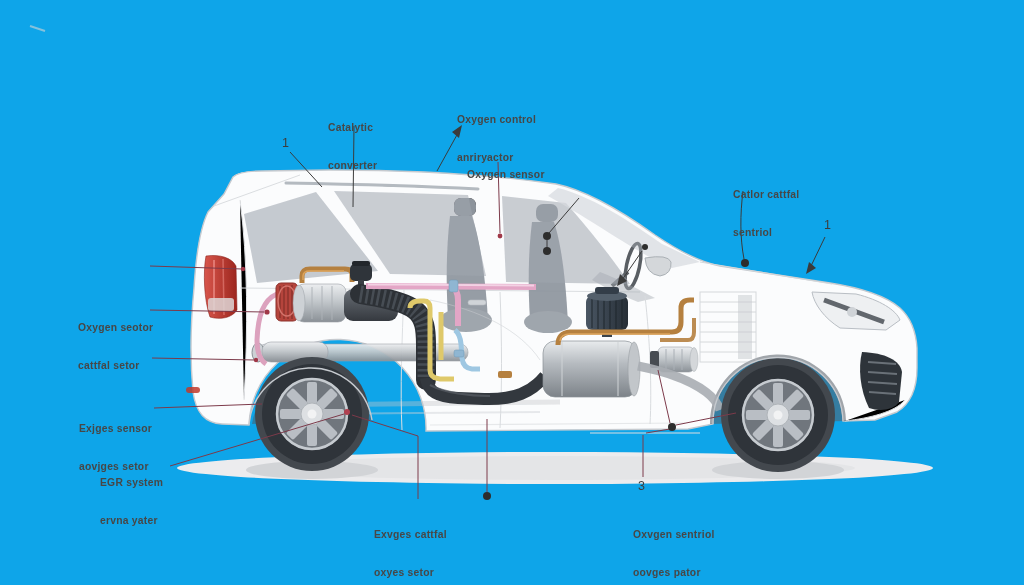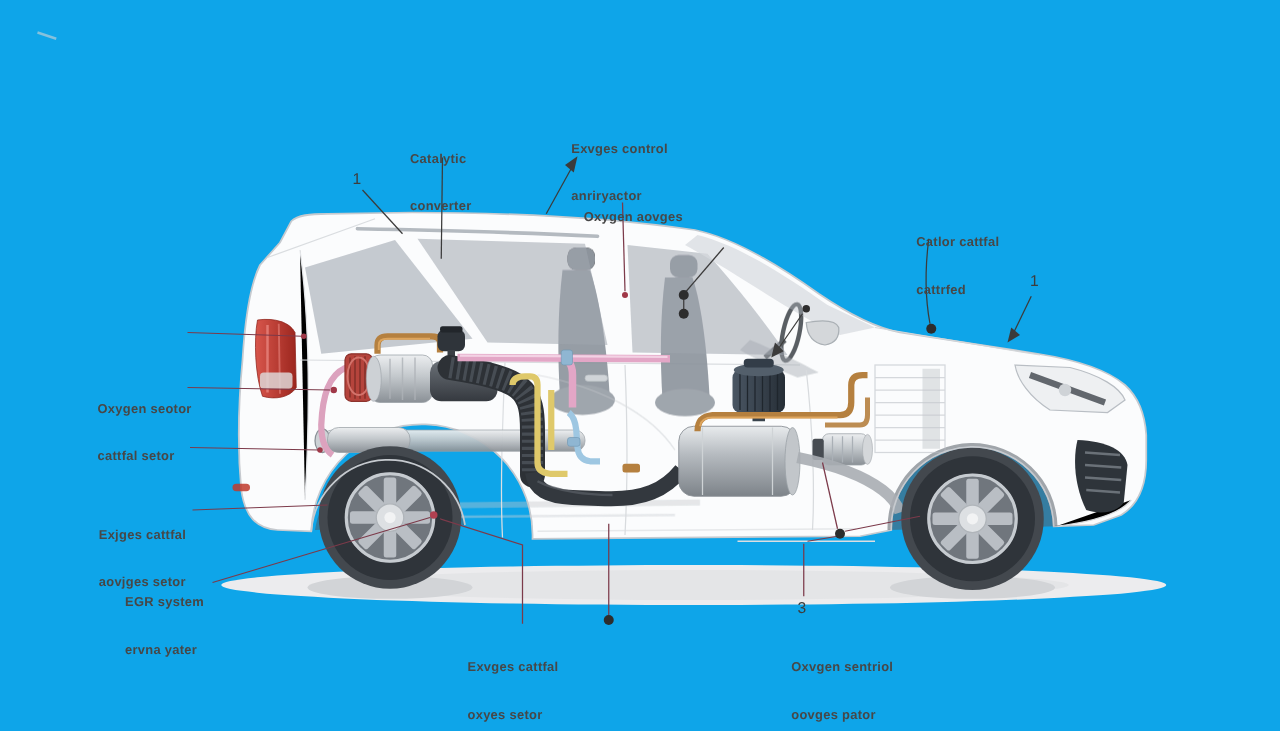--- a/index.html
+++ b/index.html
@@ -273,36 +273,36 @@
     <line x1="498" y1="162" x2="500" y2="233"></line>
     <circle cx="500" cy="236" r="2.4" fill="#a03848" stroke="none"></circle>
   </g>
 </svg>
 
 <div class="lbl" style="left:328px;top:97px">
   <span>Catalytic</span>
   <span>converter</span>
 </div>
 <div class="lbl" style="left:457px;top:89px">
-  <span>Exvges control</span>
+  <span>Oxygen control</span>
   <span>anriryactor</span>
 </div>
 <div class="lbl" style="left:467px;top:144px">
-  <span>Oxygen aovges</span>
+  <span>Oxygen sensor</span>
 </div>
 <div class="lbl" style="left:733px;top:164px">
   <span>Catlor cattfal</span>
-  <span>cattrfed</span>
+  <span>sentriol</span>
 </div>
 <div class="lbl" style="left:78px;top:297px">
   <span>Oxygen seotor</span>
   <span>cattfal setor</span>
 </div>
 <div class="lbl" style="left:79px;top:398px">
-  <span>Exjges cattfal</span>
+  <span>Exjges sensor</span>
   <span>aovjges setor</span>
 </div>
 <div class="lbl" style="left:100px;top:452px">
   <span>EGR system</span>
   <span>ervna yater</span>
 </div>
 <div class="lbl" style="left:374px;top:504px">
   <span>Exvges cattfal</span>
   <span>oxyes setor</span>
 </div>

